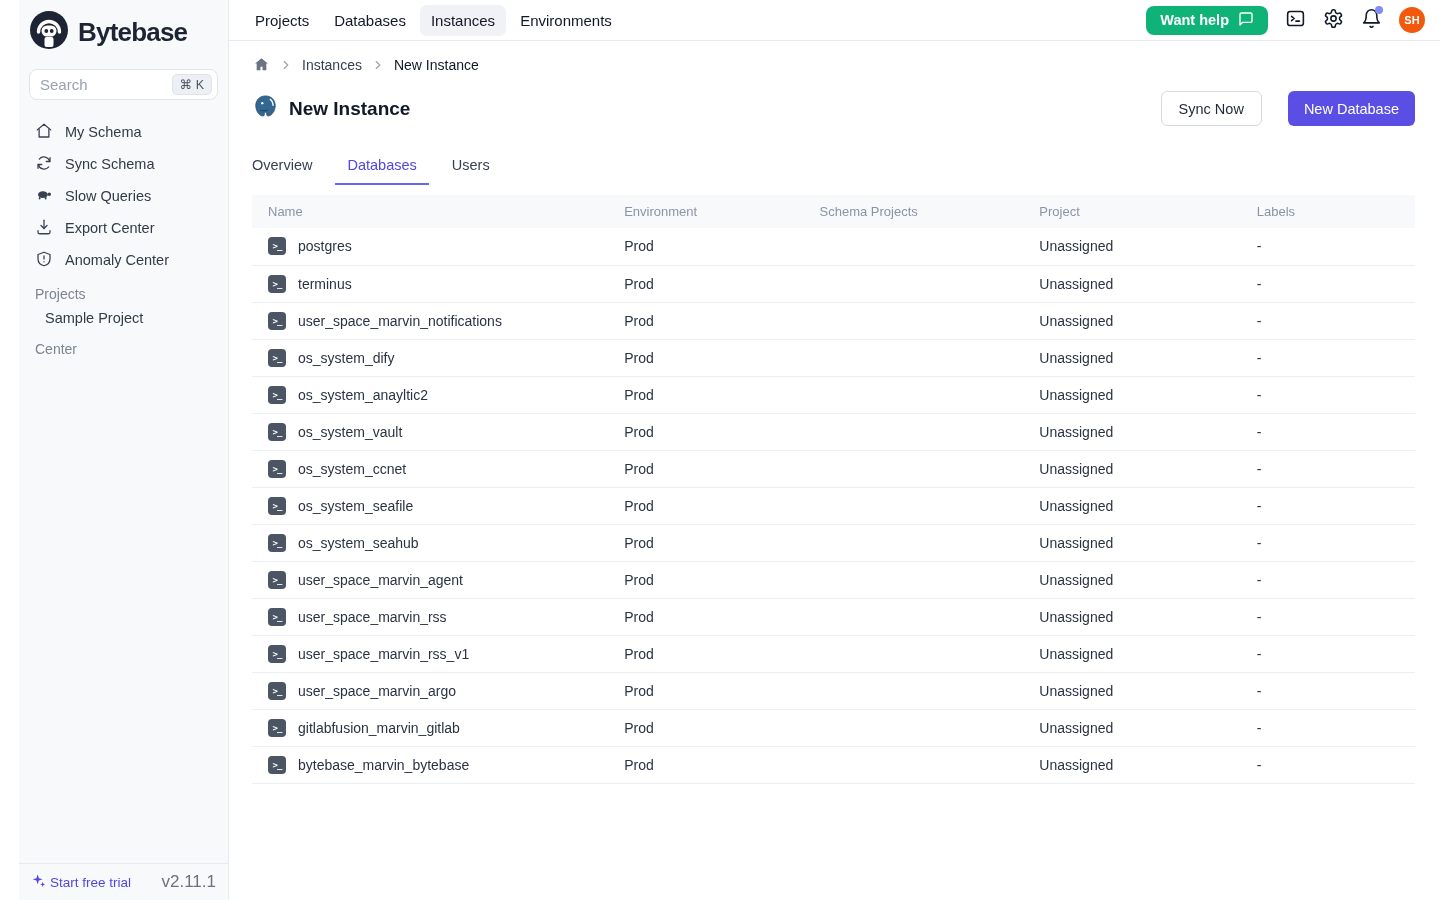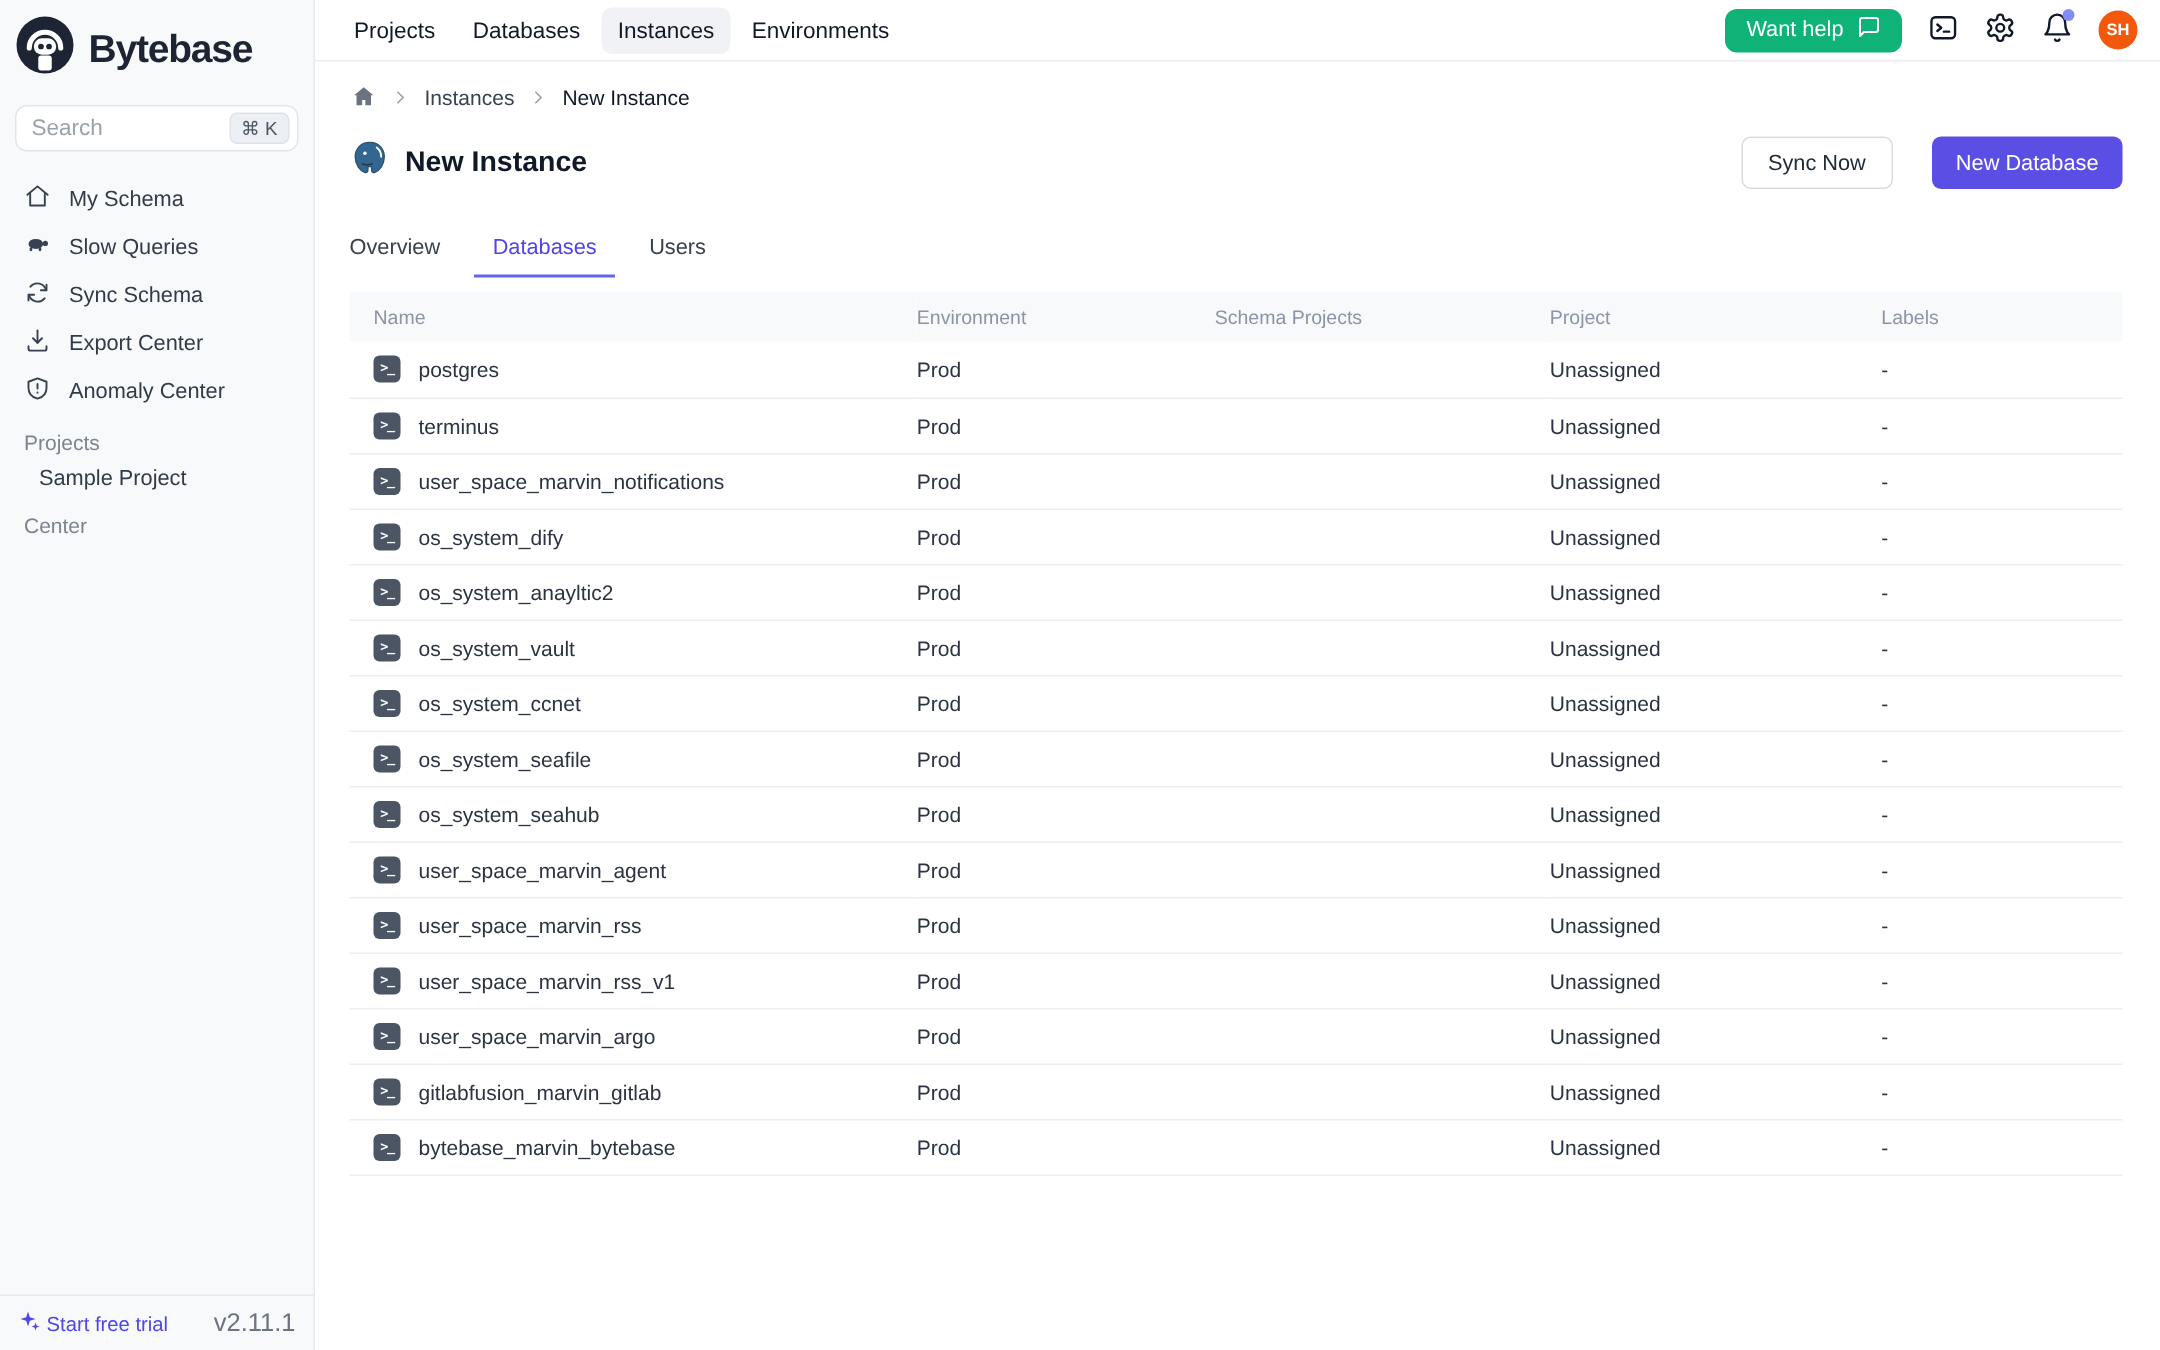--- a/index.html
+++ b/index.html
@@ -3,21 +3,21 @@
 <meta charset="utf-8">
 <style>
   * { box-sizing: border-box; margin: 0; padding: 0; }
   html, body { width: 1440px; height: 900px; }
   body {
     font-family: "Liberation Sans", "DejaVu Sans", sans-serif;
     background: #ffffff;
     color: #1f2937;
     overflow: hidden;
   }
-  .app { display: flex; width: 1440px; height: 900px; }
+  .app { display: flex; width: 1440px; height: 900px; padding-left: 19px; }
 
   
   .sidebar {
     width: 210px; min-width: 210px;
     background: #f8f9fb;
     border-right: 1px solid #e7e9ee;
     display: flex; flex-direction: column;
   }
   .logo-row { display: flex; align-items: center; gap: 9px; padding: 10px 10px 6px 10px; }
   .logo-text { font-size: 26px; font-weight: 800; color: #1d2433; letter-spacing: -0.8px; }
@@ -55,21 +55,21 @@
   
   .main { flex: 1; display: flex; flex-direction: column; min-width: 0; }
   .topnav {
     height: 41px; border-bottom: 1px solid #e9ebef;
     display: flex; align-items: center; padding: 0 15px 0 15px; gap: 3px; flex: none;
   }
   .nav-item { padding: 7px 11px; font-size: 15px; color: #111827; border-radius: 7px; cursor: pointer; }
   .nav-item.active { background: #f1f2f5; }
   .topnav-right { margin-left: auto; display: flex; align-items: center; gap: 17px; }
   .help-btn {
-    background: #10b377; color: #fff; font-weight: 400; font-size: 14.5px;
+    background: #10b377; color: #fff; font-weight: 700; font-size: 14.5px;
     border: none; border-radius: 8px; height: 29px; padding: 0 14px;
     display: flex; align-items: center; gap: 9px; cursor: pointer; font-family: inherit;
   }
   .help-btn svg { width: 16px; height: 16px; }
   .icon-btn { background: none; border: none; cursor: pointer; display: flex; padding: 0; }
   .icon-btn svg { width: 21px; height: 21px; }
   .bell-wrap { position: relative; }
   .bell-dot { position: absolute; top: -2px; right: -1px; width: 8px; height: 8px; border-radius: 50%; background: #818cf8; }
   .avatar {
     width: 26px; height: 26px; border-radius: 50%; background: #f2590d;
@@ -154,38 +154,38 @@
         <span>
           <svg viewBox="0 0 24 24" fill="none" stroke="#374151" stroke-width="1.7" stroke-linecap="round" stroke-linejoin="round">
             <path d="M3 10.5 12 3l9 7.5"></path>
               <path d="M5.5 9.5V20h13V9.5"></path>
           </svg>
         </span>
         <span>My Schema</span>
       </div>
       <div class="side-item">
         <span>
+          <svg viewBox="0 0 24 24" fill="none" stroke="#374151" stroke-width="1.7" stroke-linecap="round" stroke-linejoin="round">
+            <path d="M20 5v5h-5"></path>
+              <path d="M4 19v-5h5"></path>
+            <path d="M19.6 10a8 8 0 0 0-13.9-3.2M4.4 14a8 8 0 0 0 13.9 3.2"></path>
+          </svg>
+        </span>
+        <span>Sync Schema</span>
+      </div>
+      <div class="side-item">
+        <span>
           <svg viewBox="0 0 24 24" fill="#374151">
             <ellipse cx="10.5" cy="11.5" rx="6.5" ry="4.5"></ellipse>
             <circle cx="19" cy="11" r="2.3"></circle>
             <rect x="5" y="14.5" width="2.4" height="3.4" rx="1.2"></rect>
             <rect x="13" y="14.5" width="2.4" height="3.4" rx="1.2"></rect>
           </svg>
         </span>
         <span>Slow Queries</span>
-      </div>
-      <div class="side-item">
-        <span>
-          <svg viewBox="0 0 24 24" fill="none" stroke="#374151" stroke-width="1.7" stroke-linecap="round" stroke-linejoin="round">
-            <path d="M20 5v5h-5"></path>
-              <path d="M4 19v-5h5"></path>
-            <path d="M19.6 10a8 8 0 0 0-13.9-3.2M4.4 14a8 8 0 0 0 13.9 3.2"></path>
-          </svg>
-        </span>
-        <span>Sync Schema</span>
       </div>
       <div class="side-item">
         <span>
           <svg viewBox="0 0 24 24" fill="none" stroke="#374151" stroke-width="1.7" stroke-linecap="round" stroke-linejoin="round">
             <path d="M12 3v11"></path>
               <path d="m8 10 4 4 4-4"></path>
               <path d="M4 17v2a2 2 0 0 0 2 2h12a2 2 0 0 0 2-2v-2"></path>
           </svg>
         </span>
         <span>Export Center</span>

